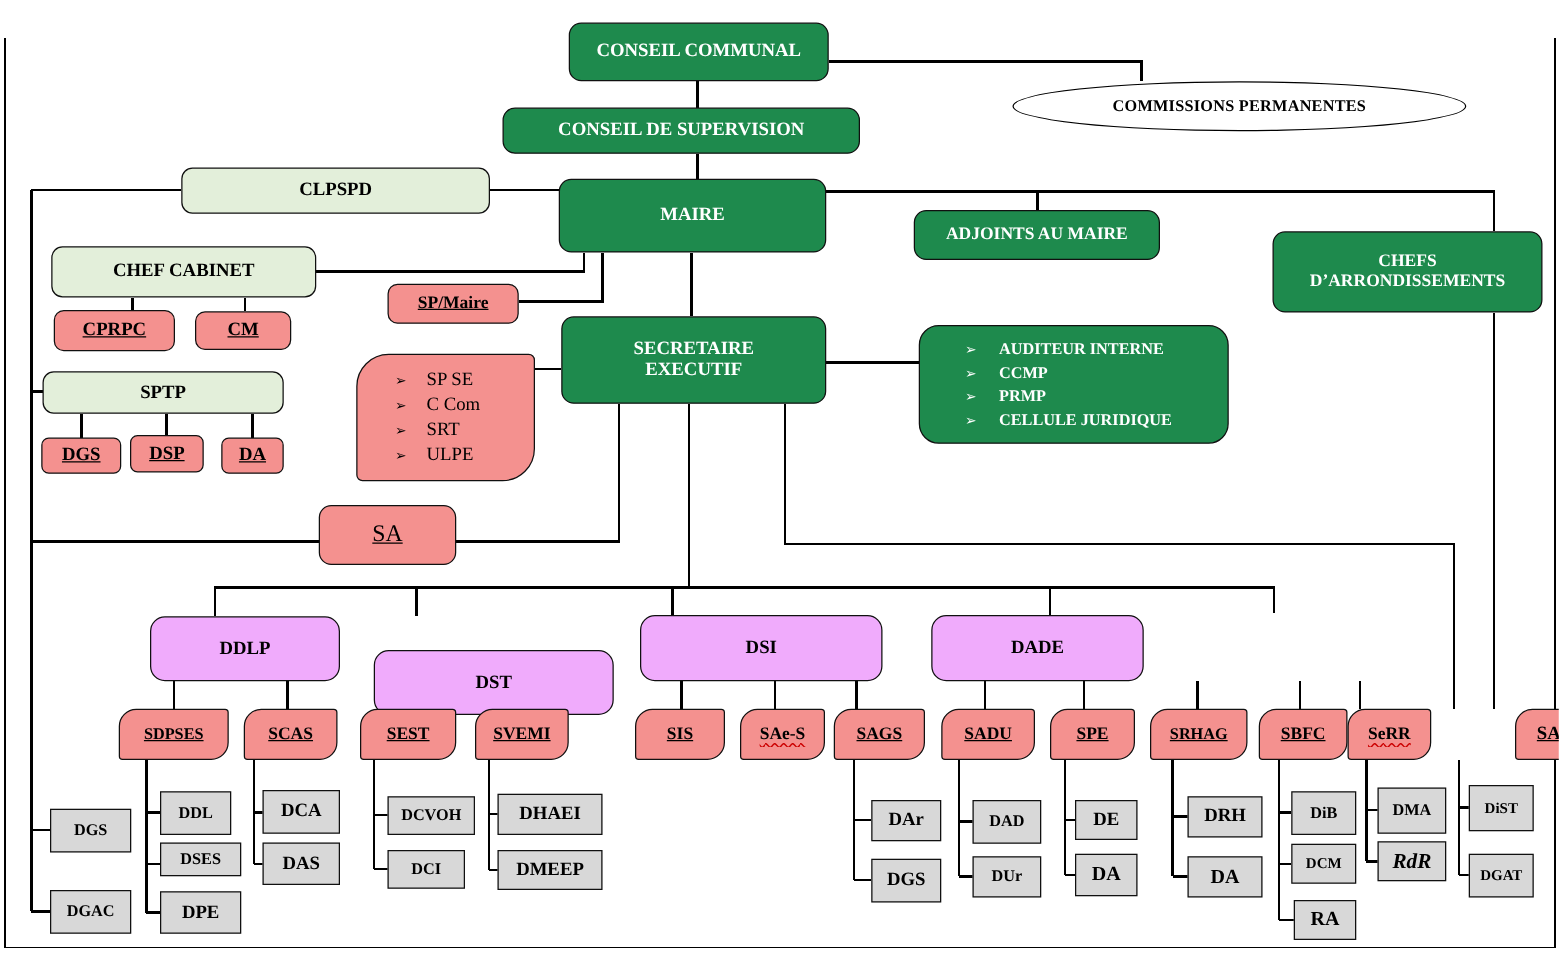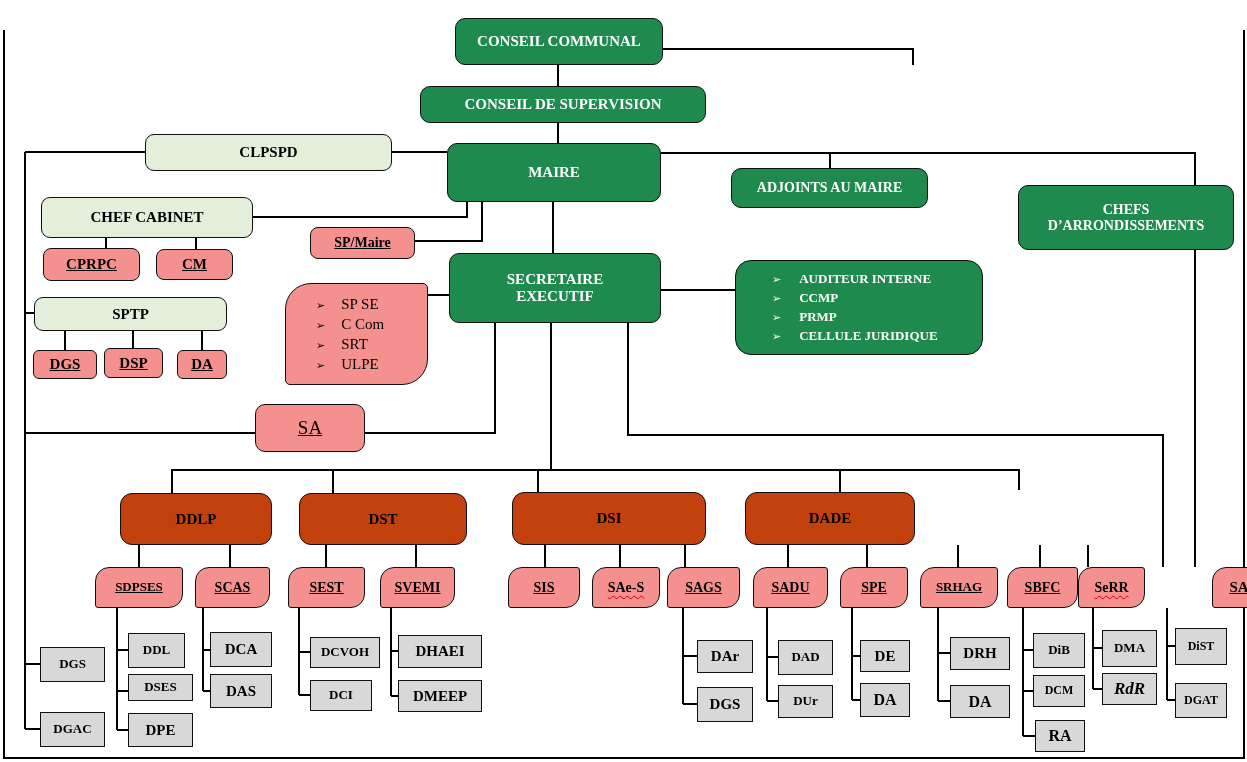--- a/index.html
+++ b/index.html
@@ -8,21 +8,21 @@
     font-family:"Liberation Serif","DejaVu Serif",serif;color:#000;padding-left:36px;
   }
   #wires{position:absolute;left:0;top:0;z-index:1;}
   .box{
     position:absolute;z-index:2;box-sizing:border-box;border:1.6px solid #101010;
     display:flex;align-items:center;justify-content:center;text-align:center;
     font-weight:bold;font-size:14px;line-height:1.12;padding:1px 3px;
   }
   .dark{background:#1E8A4D;color:#fff;border-radius:10px;}
   .pale{background:#E3EFDA;color:#000;border-radius:9px;}
-  .med{background:#c2410c;color:#000;border-radius:12px;font-size:15px;}
+  .med{background:#f0abfc;color:#000;border-radius:12px;font-size:15px;}
   .pink{background:#F4918F;color:#000;border-radius:8px;text-decoration:underline;}
   .fold{border-radius:14px 3px 14px 3px;}
   .gray{background:#D8D8D8;color:#000;border-radius:0;font-size:13px;}
   .ellipse{border-radius:50%;background:#fff;border:1.8px solid #000;font-size:13px;letter-spacing:.2px;}
   .sa{font-weight:normal;font-size:19px;}
   .wrapnarrow{padding:1px 28px;}
   .sqg{text-decoration:underline wavy #cc0000;text-decoration-thickness:1px;text-underline-offset:3px;}
   .blist{
     position:absolute;z-index:2;box-sizing:border-box;border:1.6px solid #101010;
     display:flex;flex-direction:column;justify-content:center;gap:3px;
@@ -46,21 +46,22 @@
       <path d="M558 65 V86 M663 49 H913 V65 M558 123 V143 M661 153 H1195 V185 M830 153 V168 M1195 250 V567 M553 202 V253"></path>
       <path d="M392 152 H447 M145 152 H25 M25 152 V729 M25 313 H34 M25 433 H255 M25 664 H40 M25 729 H40 M253 217 H467 V202 M415 241 H482 V202 M106 238 V248 M196 238 V249 M65 331 V350 M133 331 V348 M202 331 V350"></path>
       <path d="M428 295 H449 M661 290 H735 M365 433 H495 V323 M551 323 V470 M628 323 V435 H1163 V567"></path>
       <path d="M172 493 V470 H1019 V490 M333 470 V493 M538 470 V492 M840 470 V492 M139 545 V567 M230 545 V567 M326 545 V567 M416 545 V567 M545 545 V567 M620 545 V567 M685 545 V567 M788 545 V567 M867 545 V567 M958 545 V567 M1040 545 V567 M1088 545 V567"></path>
       <path d="M117 608 V730 M117 650 H128 M117 691 H128 M117 730 H128 M203 608 V691 M203 650 H210 M203 691 H210 M299 608 V695 M299 652 H310 M299 695 H310 M391 608 V696 M391 651 H398 M391 696 H398 M683 608 V704 M683 656 H697 M683 704 H697 M767 608 V701 M767 657 H778 M767 701 H778 M852 608 V700 M852 656 H860 M852 700 H860 M938 608 V701 M938 653 H950 M938 701 H950 M1023 608 V736 M1023 650 H1033 M1023 691 H1033 M1023 736 H1035 M1093 608 V689 M1093 648 H1102 M1093 689 H1102 M1167 608 V700 M1167 646 H1175 M1167 700 H1175"></path>
     </g>
     <path d="M4 30 V758 H1244 V30" fill="none" stroke="#000" stroke-width="1.3" shape-rendering="crispEdges"></path>
   </svg>
 
   <div class="box dark fs15" style="left:455px;top:18px;width:208px;height:47px">CONSEIL COMMUNAL</div>
-  <div class="box dark fs15" style="left:420px;top:86px;width:286px;height:37px">CONSEIL DE SUPERVISION</div>
+  <div class="box ellipse" style="left:810px;top:65px;width:363px;height:40px">COMMISSIONS PERMANENTES</div>
+  <div class="box dark fs15" style="left:402px;top:86px;width:286px;height:37px">CONSEIL DE SUPERVISION</div>
   <div class="box pale fs15" style="left:145px;top:134px;width:247px;height:37px">CLPSPD</div>
   <div class="box dark fs15" style="left:447px;top:143px;width:214px;height:59px">MAIRE</div>
   <div class="box pale fs15" style="left:41px;top:197px;width:212px;height:41px">CHEF CABINET</div>
   <div class="box pink fs15" style="left:43px;top:248px;width:97px;height:33px">CPRPC</div>
   <div class="box pink fs15" style="left:156px;top:249px;width:77px;height:31px">CM</div>
   <div class="box pink" style="left:310px;top:227px;width:105px;height:32px">SP/Maire</div>
   <div class="box dark" style="left:731px;top:168px;width:197px;height:40px">ADJOINTS AU MAIRE</div>
   <div class="box dark wrapnarrow" style="left:1018px;top:185px;width:216px;height:65px">CHEFS D’ARRONDISSEMENTS</div>
 
   <div class="box dark fs15 wrapnarrow" style="left:449px;top:253px;width:212px;height:70px">SECRETAIRE EXECUTIF</div>
@@ -104,21 +105,21 @@
   </div>
 
   <div class="box pale fs15" style="left:34px;top:297px;width:193px;height:34px">SPTP</div>
   <div class="box pink fs15" style="left:33px;top:350px;width:64px;height:29px;border-radius:6px">DGS</div>
   <div class="box pink fs15" style="left:104px;top:348px;width:59px;height:30px;border-radius:6px">DSP</div>
   <div class="box pink fs15" style="left:177px;top:350px;width:50px;height:29px;border-radius:6px">DA</div>
 
   <div class="box pink sa" style="left:255px;top:404px;width:110px;height:48px;border-radius:10px">SA</div>
 
   <div class="box med" style="left:120px;top:493px;width:152px;height:52px">DDLP</div>
-  <div class="box med" style="left:299px;top:493px;width:168px;height:52px">DST</div>
+  <div class="box med" style="left:299px;top:520px;width:192px;height:52px">DST</div>
   <div class="box med" style="left:512px;top:492px;width:194px;height:53px">DSI</div>
   <div class="box med" style="left:745px;top:492px;width:170px;height:53px">DADE</div>
 
   <div class="box pink fold fs13" style="left:95px;top:567px;width:88px;height:41px">SDPSES</div>
   <div class="box pink fold" style="left:195px;top:567px;width:75px;height:41px">SCAS</div>
   <div class="box pink fold" style="left:288px;top:567px;width:77px;height:41px">SEST</div>
   <div class="box pink fold" style="left:380px;top:567px;width:75px;height:41px">SVEMI</div>
   <div class="box pink fold" style="left:508px;top:567px;width:72px;height:41px">SIS</div>
   <div class="box pink fold sqg" style="left:592px;top:567px;width:68px;height:41px">SAe-S</div>
   <div class="box pink fold" style="left:667px;top:567px;width:73px;height:41px">SAGS</div>

